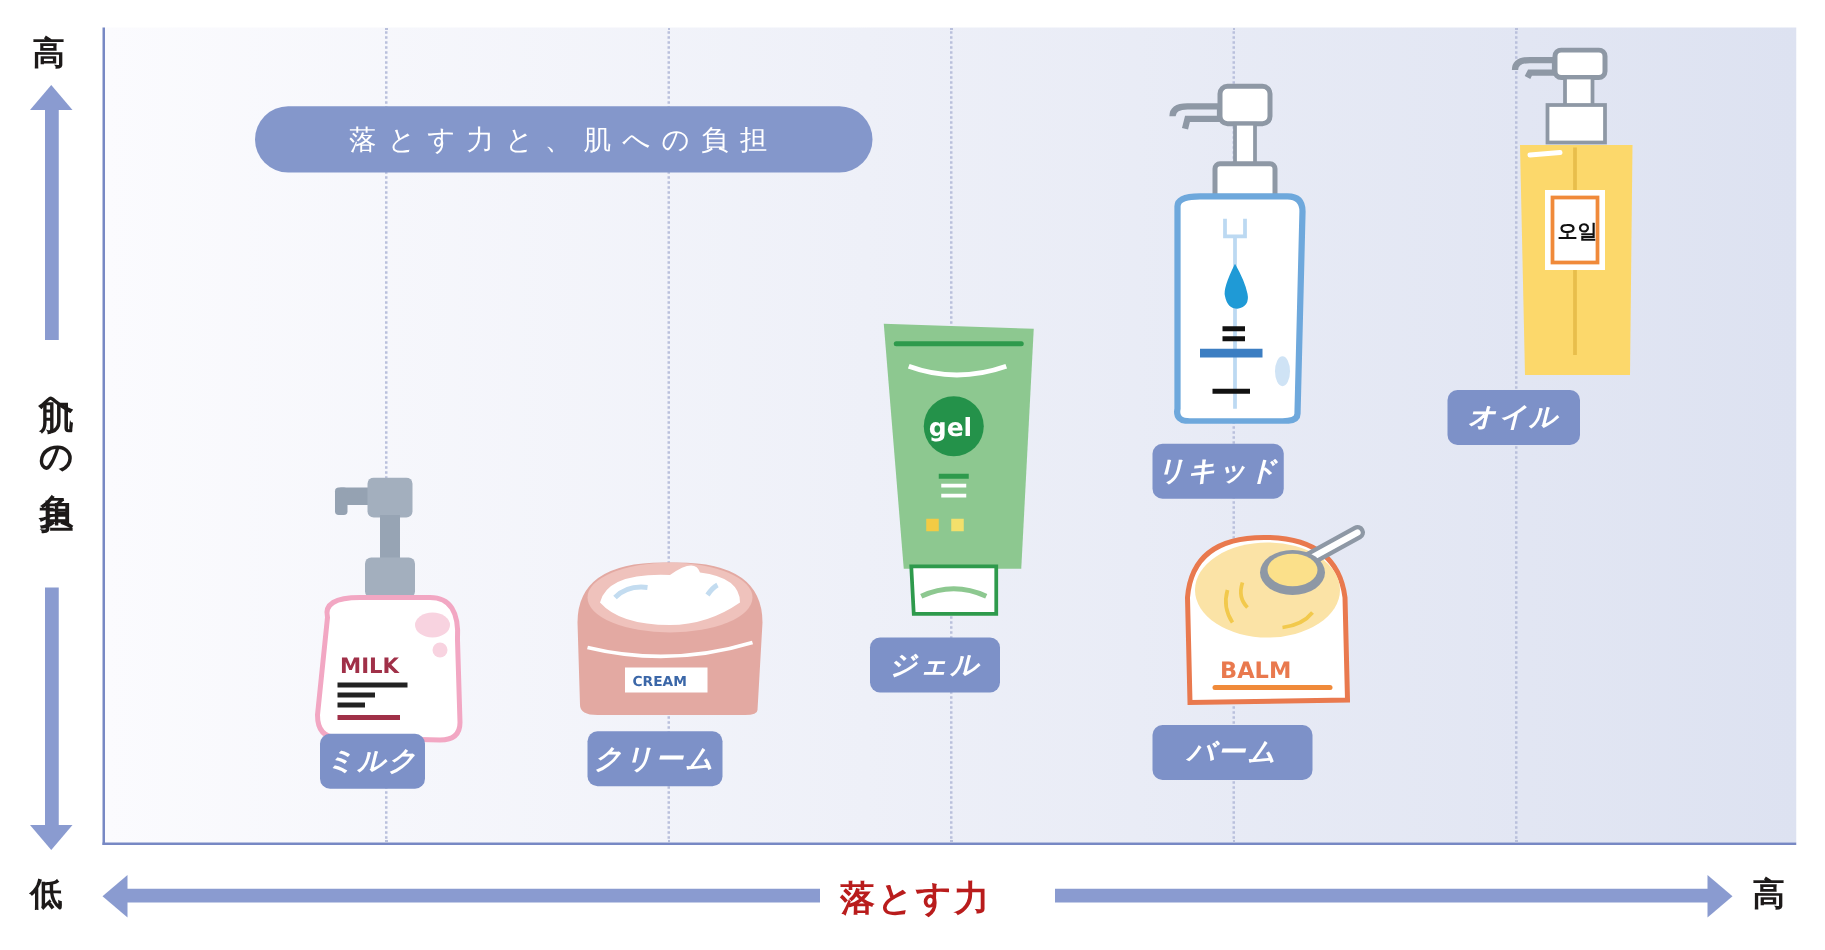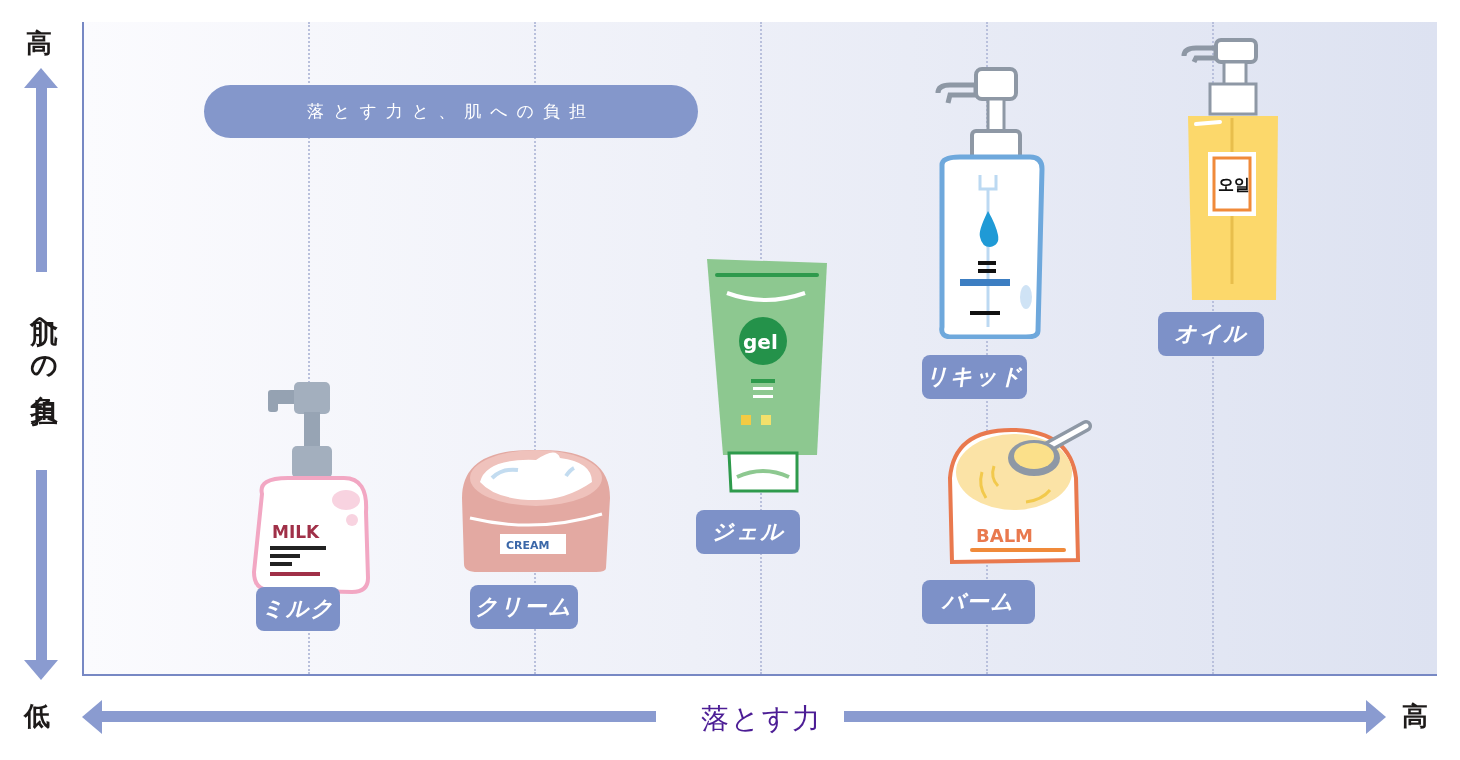--- a/index.html
+++ b/index.html
@@ -42,27 +42,27 @@
       position: absolute; left: 1366px; top: 700px; width: 0; height: 0;
       border-top: 17px solid transparent; border-bottom: 17px solid transparent;
       border-left: 20px solid #8a9bd0;
     }
     .y-title {
       position: absolute; left: 22px; top: 300px; width: 40px;
       writing-mode: vertical-rl; text-orientation: upright;
       font-size: 27px; font-weight: bold; color: #1d1a19; letter-spacing: 4px;
     }
     .x-title {
-      position: absolute; left: 672px; top: 700px; font-size: 28px; font-weight: normal;
-      color: #4c1d95; letter-spacing: 2px; margin-left: 29px;
+      position: absolute; left: 672px; top: 700px; font-size: 28px; font-weight: bold;
+      color: #b91c1c; letter-spacing: 2px;
     }
     .title-pill {
       position: absolute; left: 204px; top: 85px; width: 494px; height: 53px;
       background: #8497cb; border-radius: 27px; color: #ffffff;
-      font-size: 17px; display: flex; align-items: center; justify-content: center;
+      font-size: 22px; display: flex; align-items: center; justify-content: center;
       letter-spacing: 9px;
     }
     .pill {
       position: absolute; height: 44px; background: #7d91c8; border-radius: 8px;
       color: #ffffff; font-weight: bold; font-size: 22px;
       display: flex; align-items: center; justify-content: center; letter-spacing: 2px; font-style: italic;
     }
     .product { position: absolute; }
     .product svg { display: block; }
   </style>
@@ -172,23 +172,23 @@
     <path d="M48 48 Q44 60 52 68" stroke="#f2c94c" stroke-width="3" fill="none"></path>
     <path d="M80 84 Q96 82 104 72" stroke="#f2c94c" stroke-width="3" fill="none"></path>
     <path d="M100 30 L140 8" stroke="#8e98a5" stroke-width="12" stroke-linecap="round"></path>
     <path d="M100 30 L140 8" stroke="#ffffff" stroke-width="5" stroke-linecap="round"></path>
     <ellipse cx="88" cy="40" rx="26" ry="18" fill="#8e98a5"></ellipse>
     <ellipse cx="88" cy="38" rx="20" ry="13" fill="#fbe08a"></ellipse>
     <text x="30" y="124" font-family="DejaVu Sans, sans-serif" font-size="18" font-weight="bold" fill="#e9794e">BALM</text>
     <rect x="24" y="130" width="96" height="4" rx="2" fill="#f08a3a"></rect>
   </svg>
 </div>
-<div class="pill" style="left:922px; top:580px; width:113px">バーム</div>
-
-<div class="product" style="left:1180px; top:38px">
+<div class="pill" style="left:922px; top:580px; width:128px">バーム</div>
+
+<div class="product" style="left:1208px; top:38px">
   <svg width="104" height="266" viewBox="0 0 104 266">
     <path d="M4 18 Q4 10 16 10 L36 10 L36 20 L16 20 L14 24" stroke="#8e98a5" stroke-width="5" fill="none"></path>
     <rect x="36" y="2" width="40" height="22" rx="5" fill="#ffffff" stroke="#8e98a5" stroke-width="4"></rect>
     <rect x="44" y="24" width="22" height="26" fill="#ffffff" stroke="#8e98a5" stroke-width="3"></rect>
     <rect x="30" y="46" width="46" height="30" fill="#ffffff" stroke="#8e98a5" stroke-width="3"></rect>
     <path d="M8 78 L98 78 L96 262 L12 262 Z" fill="#fcd86b"></path>
     <path d="M16 86 L40 84" stroke="#ffffff" stroke-width="4" stroke-linecap="round"></path>
     <path d="M52 80 L52 246" stroke="#e8be4c" stroke-width="3"></path>
     <rect x="28" y="114" width="48" height="64" fill="#ffffff"></rect>
     <rect x="34" y="120" width="36" height="52" fill="none" stroke="#f08a3a" stroke-width="3"></rect>

